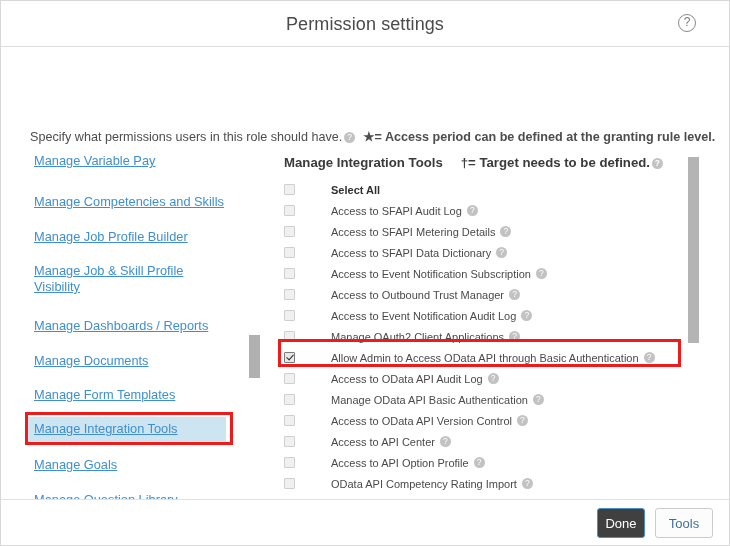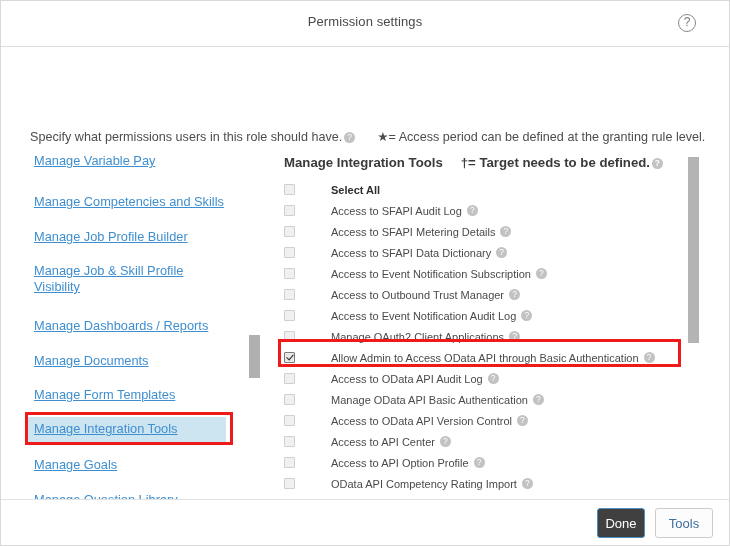--- a/index.html
+++ b/index.html
@@ -34,21 +34,21 @@
     height: 45px;
     min-height: 45px;
     border-bottom: 1px solid #dedede;
     background: #ffffff;
   }
   .dlg-title {
     position: absolute;
     left: 0; right: 0;
     top: 13px;
     text-align: center;
-    font-size: 13px;
+    font-size: 18px;
     color: #4a4a4a;
     letter-spacing: .1px;
   }
   .help-circle {
     position: absolute;
     right: 33px;
     top: 13px;
     width: 18px;
     height: 18px;
     border: 1.3px solid #8a8a8a;
@@ -84,21 +84,21 @@
     background: #c2c2c2;
     color: #ffffff;
     font-size: 8.5px;
     line-height: 11px;
     text-align: center;
     vertical-align: 1px;
     margin: 0 2px;
     font-family: "Liberation Sans", sans-serif;
     cursor: pointer;
   }
-  .star-note { margin-left: 20px; }
+  .star-note { margin-left: 6px; font-weight: bold; }
 
   
   .sidebar {
     position: absolute;
     left: 0;
     top: 104px;
     width: 258px;
     height: 372px;
     overflow: hidden;
   }

